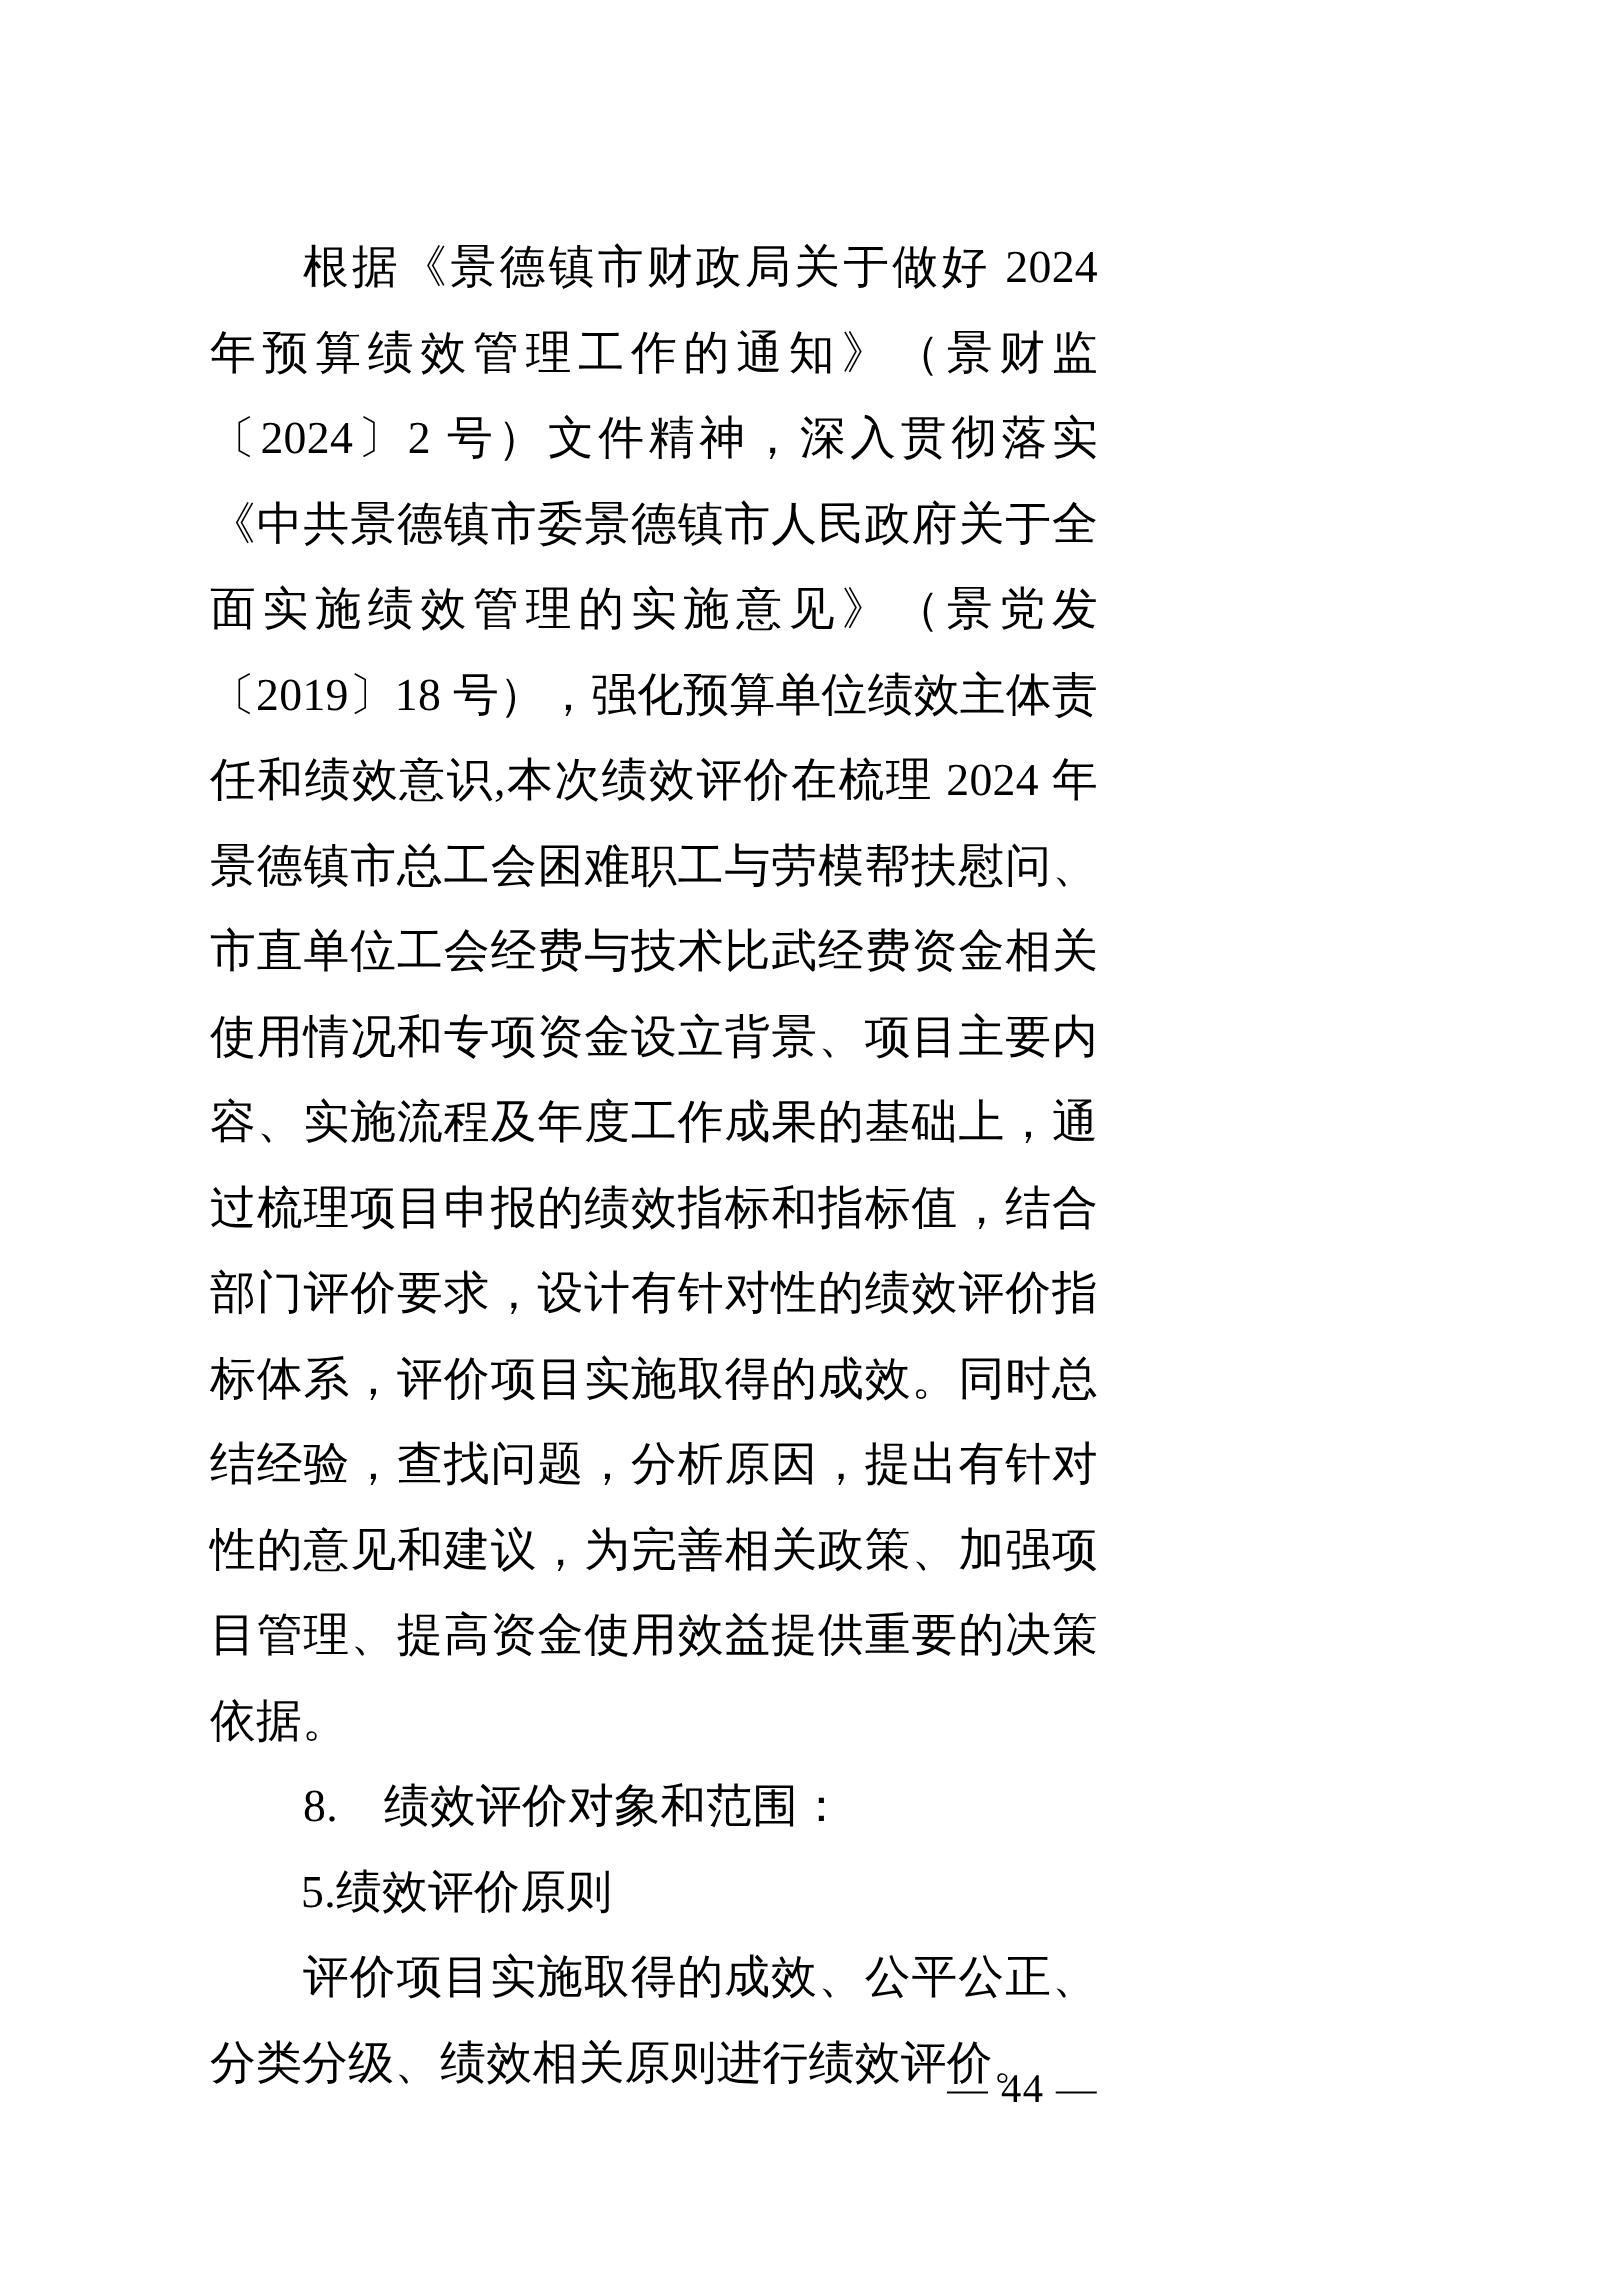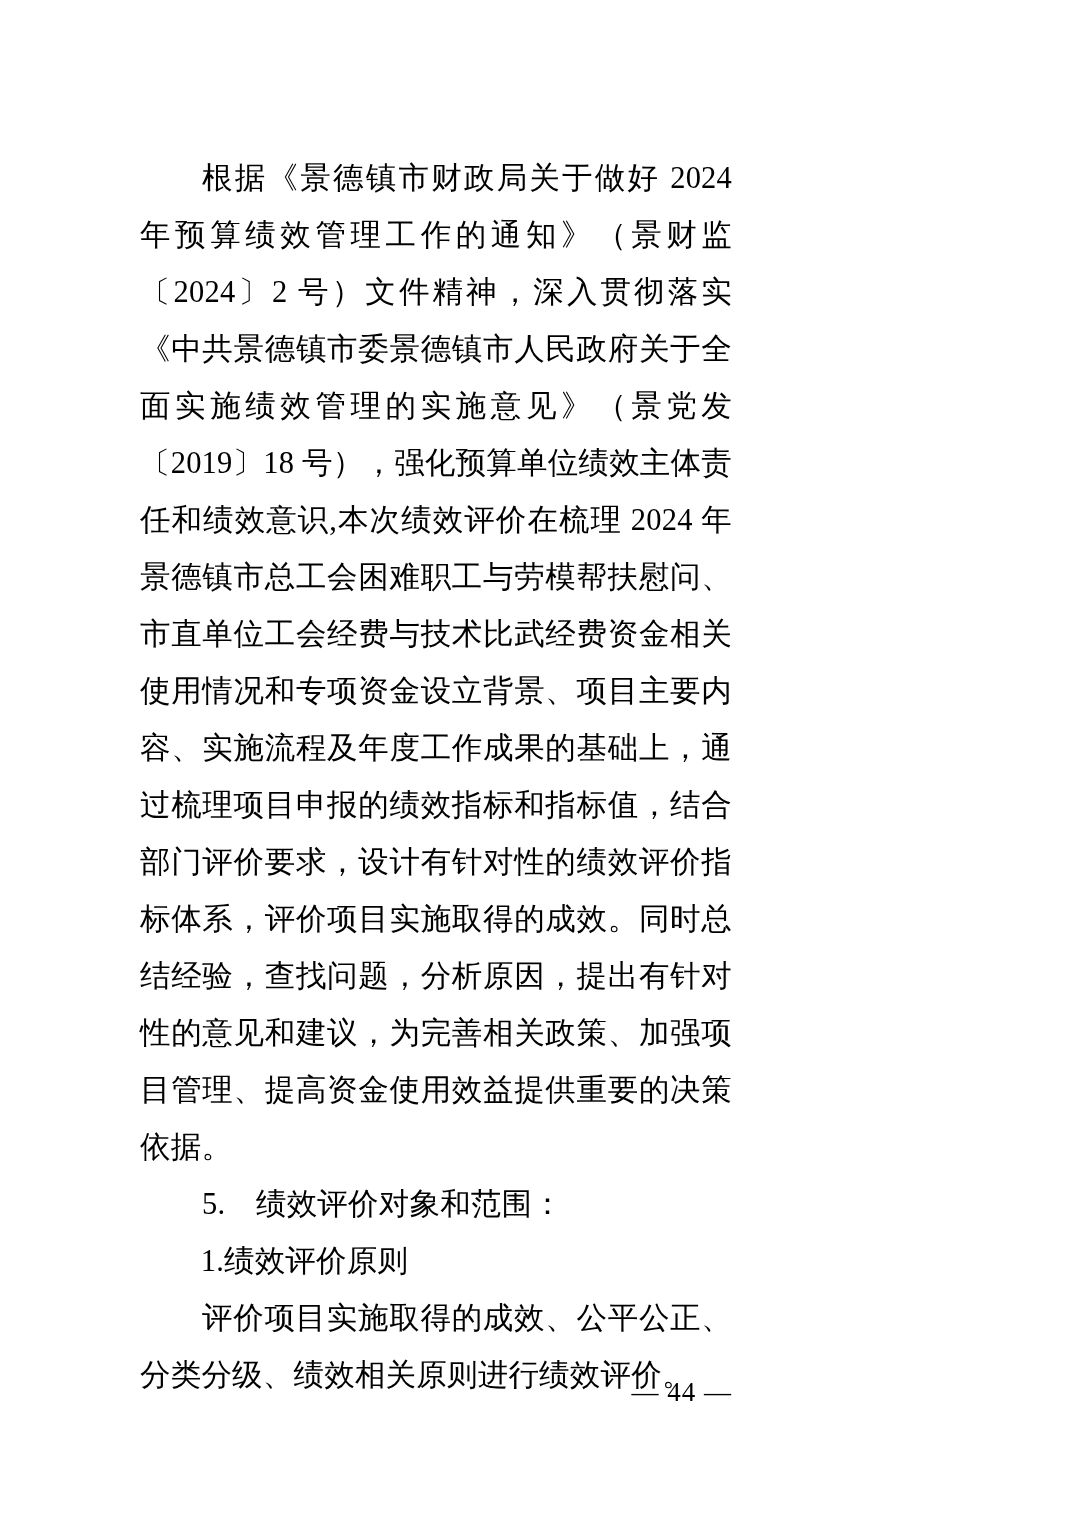--- a/index.html
+++ b/index.html
@@ -50,23 +50,23 @@
     font-family: "Liberation Serif", "DejaVu Serif", serif;
   }
 </style>
 </head>
 <body>
 
 <div class="page">
 
   <p class="para indent2 block">根据《景德镇市财政局关于做好 2024 年预算绩效管理工作的通知》（景财监〔2024〕2 号）文件精神，深入贯彻落实《中共景德镇市委景德镇市人民政府关于全面实施绩效管理的实施意见》（景党发〔2019〕18 号），强化预算单位绩效主体责任和绩效意识,本次绩效评价在梳理 2024 年景德镇市总工会困难职工与劳模帮扶慰问、市直单位工会经费与技术比武经费资金相关使用情况和专项资金设立背景、项目主要内容、实施流程及年度工作成果的基础上，通过梳理项目申报的绩效指标和指标值，结合部门评价要求，设计有针对性的绩效评价指标体系，评价项目实施取得的成效。同时总结经验，查找问题，分析原因，提出有针对性的意见和建议，为完善相关政策、加强项目管理、提高资金使用效益提供重要的决策依据。</p>
 
-  <p class="para indent2 block">5.　绩效评价对象和范围：</p>
+  <p class="para indent2 block">8.　绩效评价对象和范围：</p>
 
 
 
-  <p class="para indent-small block">　1.绩效评价原则</p>
+  <p class="para indent-small block">　5.绩效评价原则</p>
 
   <p class="para indent2 block">评价项目实施取得的成效、公平公正、分类分级、绩效相关原则进行绩效评价。</p>
 
   <div class="footer">— 44 —</div>
 
 </div>
 
 </body></html>

